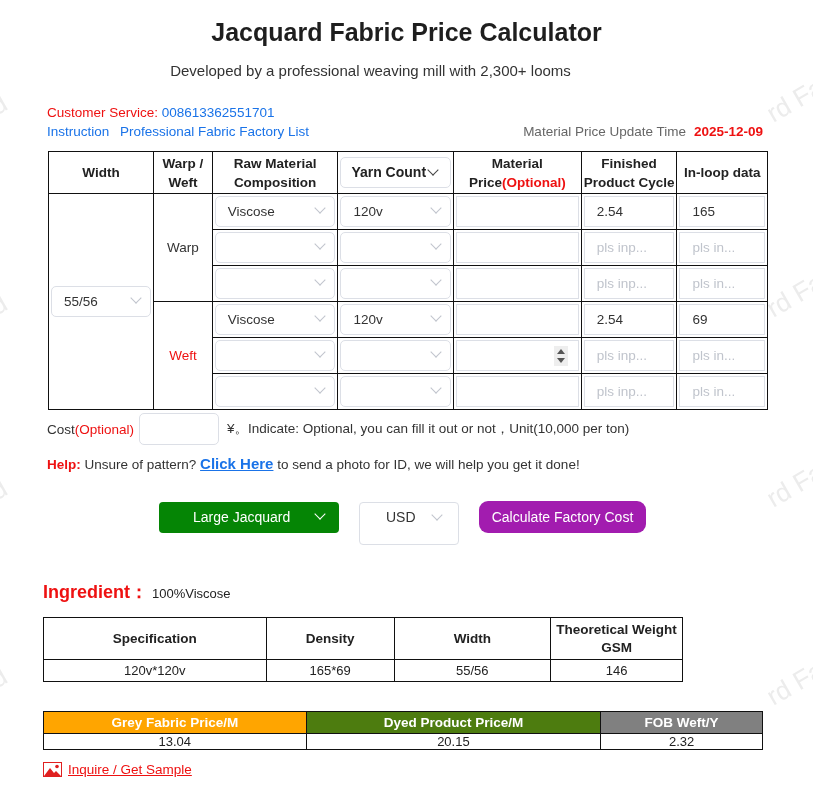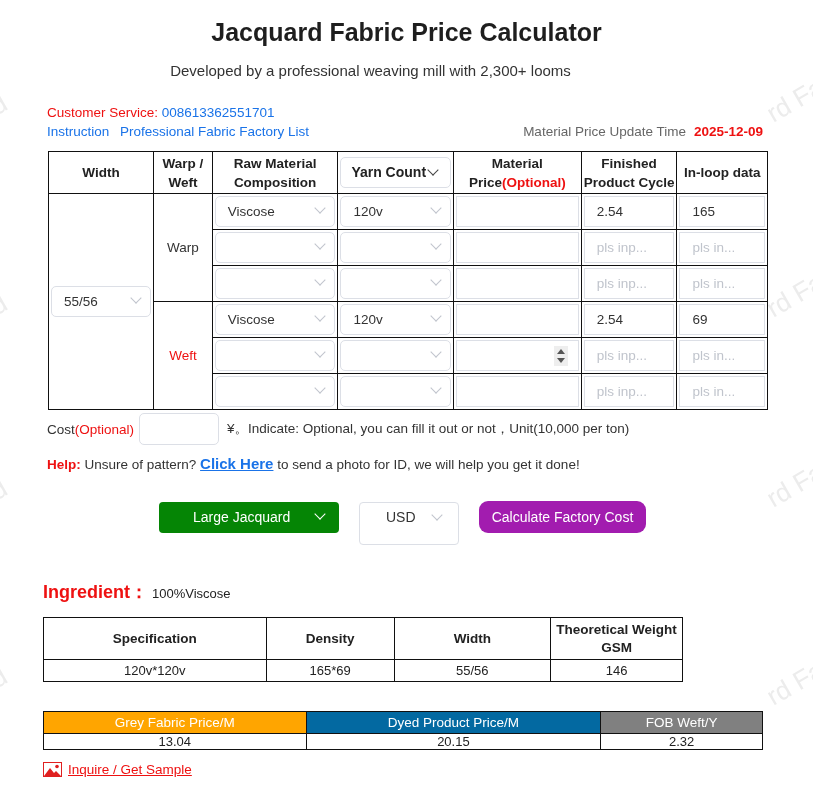--- a/index.html
+++ b/index.html
@@ -56,21 +56,21 @@
   .ing-label { color: #ee1111; font-weight: bold; font-size: 18px; }
   .ing-value { font-size: 13px; color: #222; margin-left: 4px; }
 
   table.spec { position: absolute; top: 617px; left: 43px; width: 640px; border-collapse: collapse; z-index: 1; }
   table.spec th, table.spec td { border: 1.3px solid #111; text-align: center; background: #fff; }
   table.spec th { height: 42px; font-size: 13.5px; font-weight: bold; line-height: 18px; }
   table.spec td { height: 22px; font-size: 13px; }
 
   table.price { position: absolute; top: 711px; left: 43px; width: 720px; border-collapse: collapse; z-index: 1; }
   table.price th, table.price td { border: 1.3px solid #111; text-align: center; }
-  table.price th { height: 22px; font-size: 13.5px; font-weight: normal; color: #fff; }
+  table.price th { height: 22px; font-size: 13.5px; font-weight: bold; color: #fff; }
   table.price td { height: 15px; font-size: 13px; background: #fff; }
 
   .inquire { position: absolute; top: 762px; left: 43px; display: flex; align-items: center; color: #ee1111; font-size: 13.5px; text-decoration: underline; cursor: pointer; }
   .img-icon { width: 19px; height: 15px; margin-right: 6px; }
 </style>
 </head>
 <body>
 
 <div class="watermark" style="left:-30px;top:95px;" title="Jacquard Fabric">ard</div>
 <div class="watermark" style="left:-30px;top:295px;" title="Jacquard Fabric">ard</div>
@@ -306,21 +306,21 @@
 
 <table class="price">
   <colgroup>
       <col style="width:263px">
       <col style="width:295px">
       <col style="width:162px">
     </colgroup>
   <tbody>
       <tr>
     <th style="background:#ffa500">Grey Fabric Price/M</th>
-    <th style="background:#0369a1">Dyed Product Price/M</th>
+    <th style="background:#4d7c0f">Dyed Product Price/M</th>
     <th style="background:#808080">FOB Weft/Y</th>
   </tr>
   <tr>
     <td>13.04</td>
     <td>20.15</td>
     <td>2.32</td>
   </tr>
 </tbody>
   </table>
 

